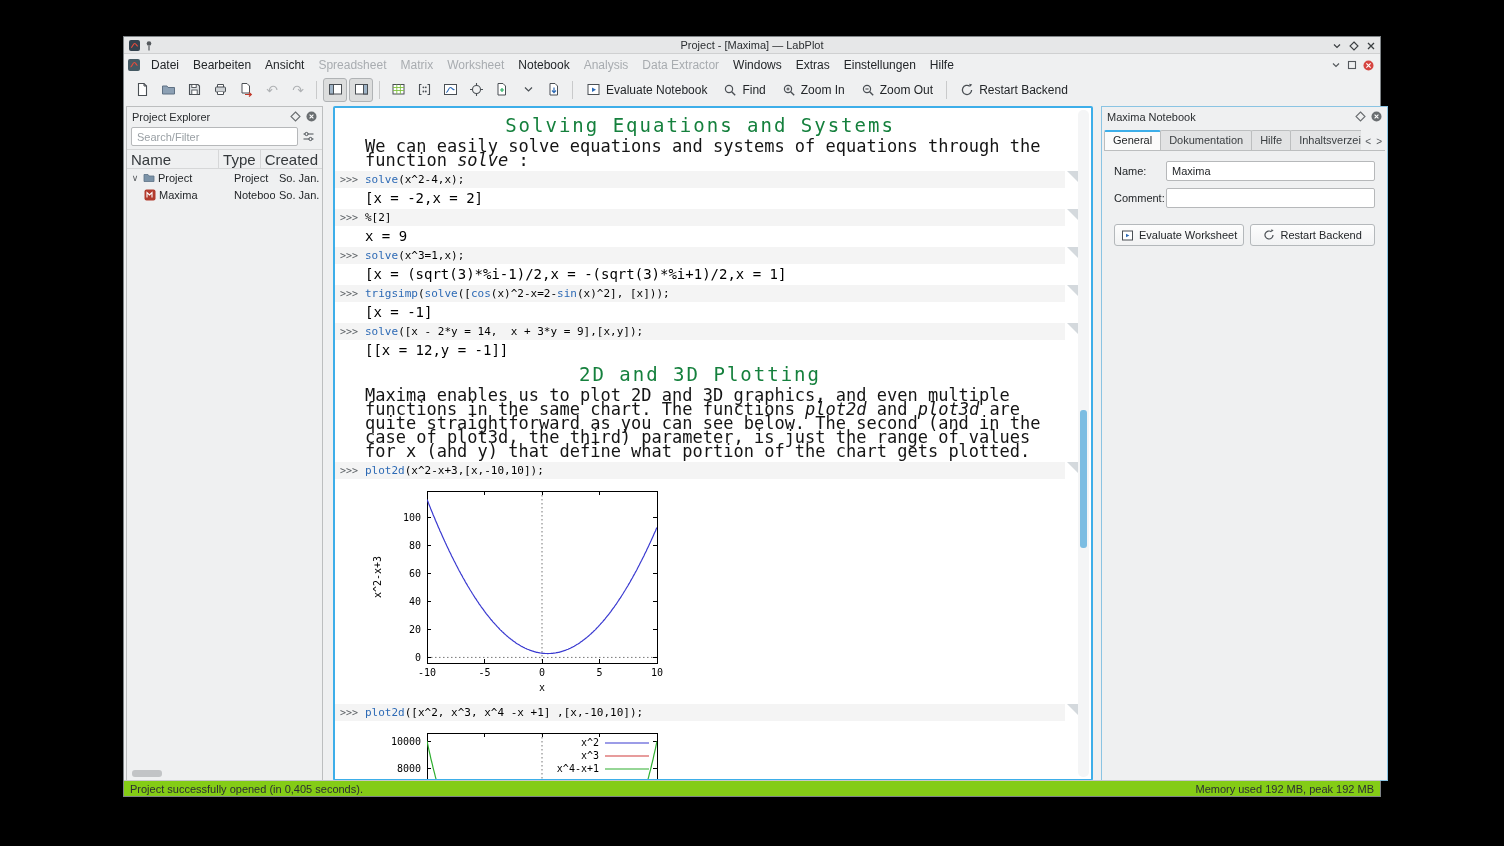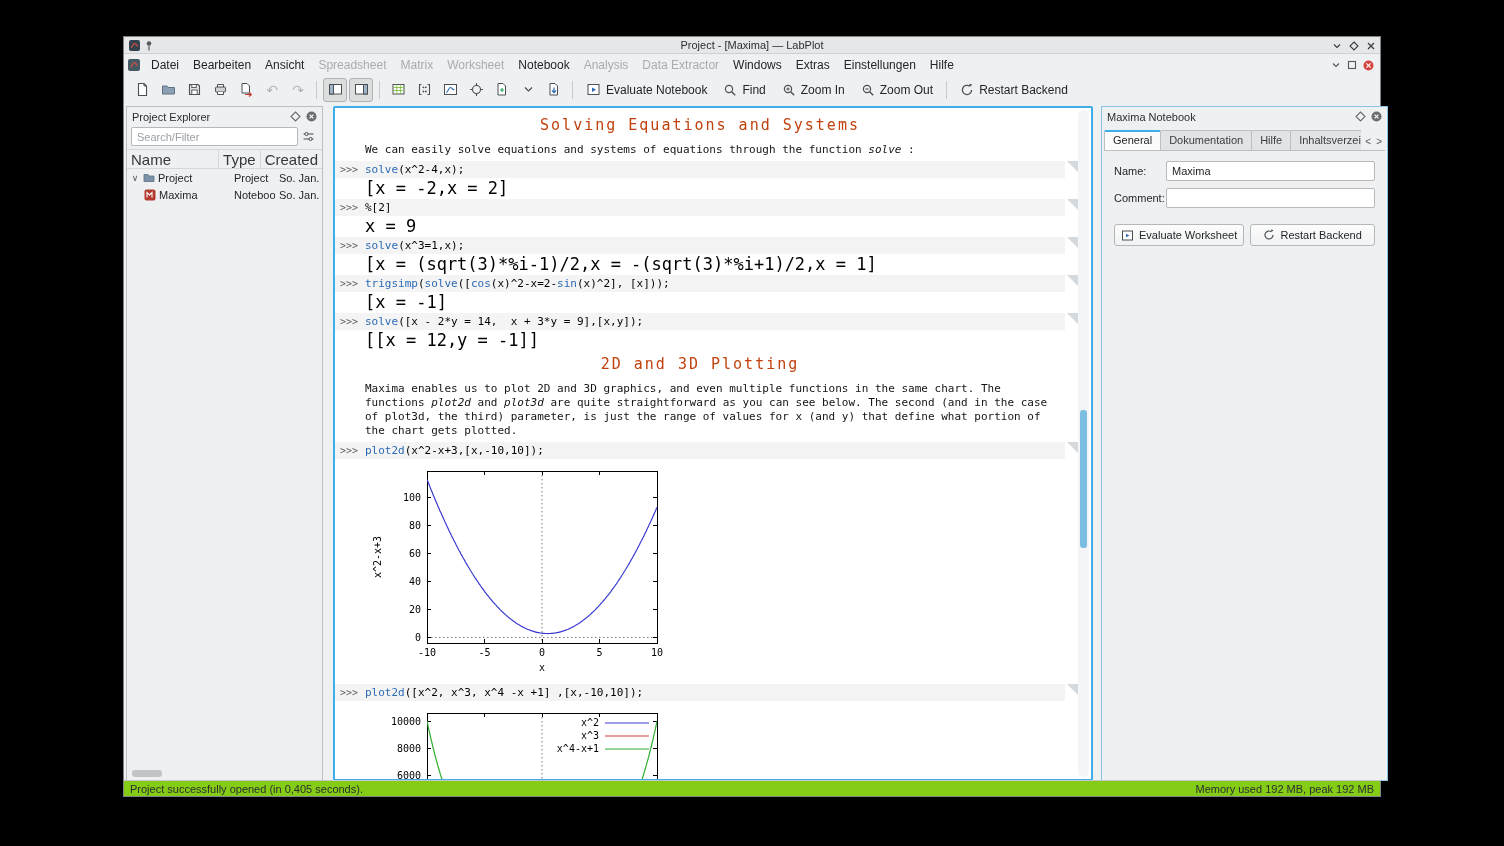--- a/index.html
+++ b/index.html
@@ -72,32 +72,32 @@
   .form-row input{flex:1;height:18px;border:1px solid #b6b8ba;border-radius:2px;background:#fff;
                   padding:0 5px;font-size:11px;font-family:"Liberation Sans",sans-serif;color:#232629;min-width:0}
   .btn-row{display:flex;gap:6px;margin-top:16px}
   .pbtn{flex:1;height:22px;border:1px solid #b4b8bb;border-radius:3px;
         background:linear-gradient(#fdfdfd,#f1f2f3);font-size:11px;color:#232629;
         display:flex;align-items:center;justify-content:center;gap:5px;
         font-family:"Liberation Sans",sans-serif;white-space:nowrap}
   
   .nb-viewport{position:absolute;inset:0;overflow:hidden;background:#fff}
   .nb-content{position:absolute;left:0;top:0;right:26px}
-  .nb-heading{font-family:"DejaVu Sans Mono",monospace;font-size:15px;letter-spacing:2px;
-              color:#c2410c;text-align:center;margin:8px 0 4px 0;height:19px;line-height:19px}
-  .nb-text{font-family:"DejaVu Sans Mono",monospace;font-size:11px;line-height:14px;color:#141414;
-           margin:8px 0 4px 30px;max-width:705px}
+  .nb-heading{font-family:"DejaVu Sans Mono",monospace;font-size:19px;letter-spacing:2px;
+              color:#15803d;text-align:center;margin:8px 0 4px 0;height:19px;line-height:19px}
+  .nb-text{font-family:"DejaVu Sans Mono",monospace;font-size:17px;line-height:14px;color:#141414;
+           margin:0 0 4px 30px;max-width:705px}
   .nb-cmd{position:relative;background:#f4f4f4;margin:4px 0;height:17px;display:flex;align-items:center;
           font-family:"DejaVu Sans Mono",monospace;font-size:11px}
   .nb-prompt{width:30px;flex:0 0 30px;padding-left:5px;box-sizing:border-box;color:#5c6165;font-size:10px}
   .nb-code{color:#000;white-space:pre}
   .nb-code .kw{color:#2d6ab5}
   .nb-fold{position:absolute;right:-14px;top:0;width:0;height:0;
            border-top:12px solid #d4d9dd;border-left:12px solid transparent}
-  .nb-result{font-family:"DejaVu Sans Mono",monospace;font-size:17px;color:#000;
+  .nb-result{font-family:"DejaVu Sans Mono",monospace;font-size:14px;color:#000;
              margin:3px 0 3px 30px;height:13px;line-height:13px;white-space:pre}
   .nb-chart{margin:2px 0 2px 6px}
   .nb-scrollbar{position:absolute;right:2px;top:2px;bottom:2px;width:11px;background:#f4f5f6;border-radius:5px}
   .nb-thumb{position:absolute;left:2px;width:7px;border-radius:3px;background:#7cbde2;top:300px;height:138px}
   
   .statusbar{position:absolute;left:0;right:0;bottom:0;height:16px;background:#84cc16;
              border-top:1px solid #c6c7c8;display:flex;align-items:center;justify-content:space-between;
              padding:0 6px;box-sizing:border-box;font-size:11px;color:#2b2e31}
   svg.ic{display:block}
 </style>

